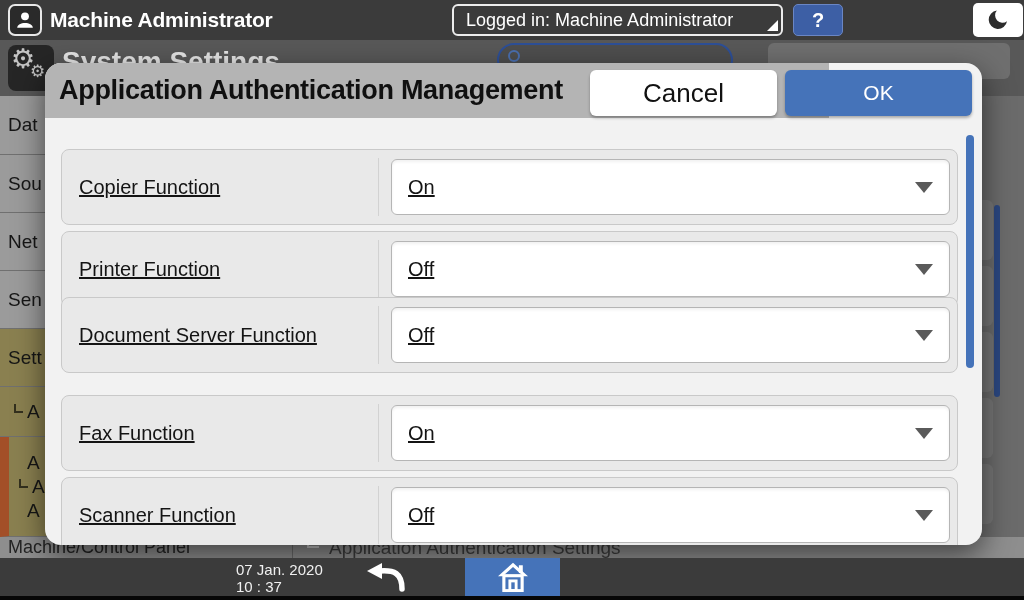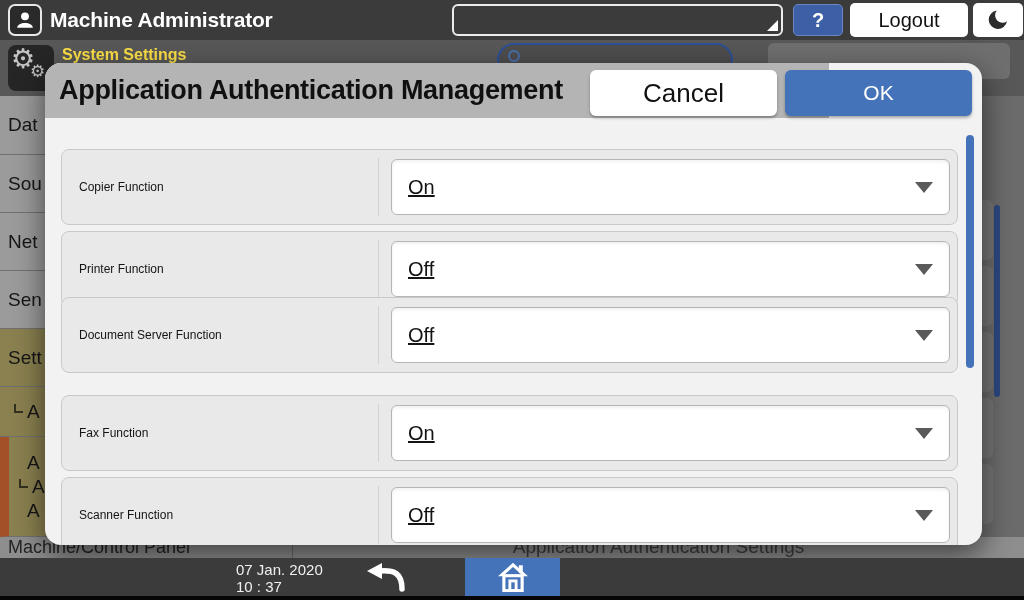--- a/index.html
+++ b/index.html
@@ -16,50 +16,50 @@
   #login-caret { right:3px; bottom:3px; width:0; height:0; border-left:11px solid transparent; border-bottom:11px solid #ffffff; }
   #help-btn { left:793px; top:4px; width:50px; height:32px; background:#3d5fa5; border:1px solid #6a86c4; border-radius:5px; color:#ffffff; font-size:20px; font-weight:700; text-align:center; line-height:30px; }
   #logout-btn { left:850px; top:3px; width:118px; height:34px; background:#ffffff; border-radius:5px; color:#111111; font-size:20px; text-align:center; line-height:34px; }
   #moon-btn { left:973px; top:3px; width:50px; height:34px; background:#ffffff; border-radius:5px; display:flex; align-items:center; justify-content:center; }
 
   
   #bg-topstrip { left:0; top:40px; width:1024px; height:56px; background:#585858; z-index:1; }
   #gear-btn { left:8px; top:45px; width:46px; height:46px; background:#262626; border-radius:8px; overflow:hidden; z-index:2; }
   .gear-big { position:absolute; left:3px; top:-2px; font-size:27px; color:#c4c4c4; }
   .gear-small { position:absolute; left:22px; top:16px; font-size:17px; color:#c4c4c4; }
-  #bg-page-title { left:62px; top:46px; color:#fde047; font-size:16px; font-weight:600; z-index:2; }
+  #bg-page-title { left:62px; top:46px; color:#e5e5e5; font-size:28px; font-weight:600; z-index:2; }
   #bg-search { left:497px; top:43px; width:236px; height:34px; background:#4e4e4e; border:2px solid #2d4f97; border-radius:17px; z-index:2; }
   #bg-search-icon { left:9px; top:5px; width:12px; height:12px; border:2px solid #4a6fb0; border-radius:50%; }
   #bg-right-btn { left:768px; top:43px; width:242px; height:36px; background:#6f6f6f; border-radius:6px; z-index:2; }
 
   #bg-sidebar { left:0; top:96px; width:292px; height:462px; background:#9b9b9b; border-right:1px solid #6f6f6f; z-index:2; }
   .side-item { position:absolute; left:0; width:292px; border-bottom:1px solid #707070; display:flex; align-items:center; padding-left:8px; font-size:19px; color:#161616; }
   .side-item.olive { background:#8a8050; }
   #side-active { position:absolute; left:0; top:341px; width:292px; height:100px; background:#8a8050; border-left:9px solid #a34f28; border-bottom:1px solid #707070; display:flex; flex-direction:column; justify-content:center; font-size:19px; color:#161616; line-height:24px; }
   #side-active .ln { padding-left:10px; display:flex; align-items:center; }
   #side-active .ln.plain { padding-left:18px; }
   .tree-elbow { display:inline-block; width:9px; height:9px; border-left:2px solid #33301e; border-bottom:2px solid #33301e; margin-right:4px; margin-top:-6px; }
   #side-bottom { position:absolute; left:0; top:441px; width:292px; height:21px; background:#8e8e8e; display:flex; align-items:center; padding-left:8px; font-size:18px; color:#242424; white-space:nowrap; overflow:visible; }
 
-  #bg-tree-row { left:293px; top:537px; width:731px; height:21px; background:#8e8e8e; display:flex; align-items:center; z-index:2;flex-direction:column; }
+  #bg-tree-row { left:293px; top:537px; width:731px; height:21px; background:#8e8e8e; display:flex; align-items:center; z-index:2; }
   #bg-tree-row .tree-elbow2 { display:inline-block; width:12px; height:8px; border-left:2px solid #c9c9c9; border-bottom:2px solid #c9c9c9; margin:-8px 10px 0 14px; }
   #bg-tree-label { font-size:19px; color:#3d3d3d; white-space:nowrap; }
 
   .bg-sliver { position:absolute; left:982px; width:11px; height:60px; background:#767676; border-radius:0 6px 6px 0; z-index:2; }
   #bg-scrollbar { left:994px; top:205px; width:6px; height:192px; background:#2b4780; border-radius:3px; z-index:3; }
 
   
   #modal { left:45px; top:63px; width:937px; height:482px; background:#f2f2f2; border-radius:16px; box-shadow:0 10px 30px rgba(0,0,0,0.55); overflow:hidden; z-index:20; }
   #modal-header { position:absolute; left:0; top:0; width:784px; height:55px; background:#b4b4b4; }
   #modal-title { position:absolute; left:14px; top:0; height:55px; line-height:55px; font-size:27px; font-weight:600; color:#101010; letter-spacing:-0.3px; }
   #cancel-btn { position:absolute; left:545px; top:7px; width:187px; height:46px; background:#ffffff; border-radius:6px; box-shadow:0 2px 3px rgba(0,0,0,0.3); text-align:center; line-height:46px; font-size:26px; color:#111111; }
   #ok-btn { position:absolute; left:740px; top:7px; width:187px; height:46px; background:#4573b9; border-radius:6px; box-shadow:0 2px 3px rgba(0,0,0,0.3); text-align:center; line-height:46px; font-size:21px; color:#ffffff; }
 
   .m-row { position:absolute; left:16px; width:897px; height:76px; background:#e9e9e9; border:1px solid #c9c9c9; border-radius:8px; }
-  .m-row .row-label { position:absolute; left:17px; top:0; height:74px; line-height:74px; font-size:12px; color:#141414; }
+  .m-row .row-label { position:absolute; left:17px; top:0; height:74px; line-height:74px; font-size:20px; color:#141414;text-decoration:underline; }
   .m-row .row-divider { position:absolute; left:316px; top:8px; width:1px; height:58px; background:#d2d2d2; }
   .dropdown { position:absolute; left:329px; top:9px; width:559px; height:56px; background:#ffffff; border:1px solid #b5b5b5; border-radius:6px; box-shadow:inset 0 2px 3px rgba(0,0,0,0.06); }
   .dropdown .dd-value { position:absolute; left:16px; top:0; height:54px; line-height:54px; font-size:20px; color:#141414;text-decoration:underline; }
   .dd-arrow { position:absolute; right:16px; top:22px; width:0; height:0; border-left:9px solid transparent; border-right:9px solid transparent; border-top:11px solid #5a5a5a; }
   #modal-scrollbar { position:absolute; left:921px; top:72px; width:8px; height:233px; background:#4573b9; border-radius:4px; }
 
   
   #taskbar { left:0; top:558px; width:1024px; height:42px; background:#3b3b3b; z-index:30; }
   #taskbar-blackstrip { position:absolute; left:0; bottom:0; width:1024px; height:4px; background:#060606; }
   #datetime { position:absolute; left:236px; top:3px; color:#f0f0f0; font-size:15px; line-height:17px; }
@@ -73,24 +73,24 @@
 
   <div id="topbar" class="abs">
     <div id="user-btn" class="abs">
       <svg width="22" height="22" viewBox="0 0 24 24">
         <circle cx="12" cy="8" r="4.3" fill="#ffffff"></circle>
         <path d="M3.5 20.5 C3.5 13.5 20.5 13.5 20.5 20.5 Z" fill="#ffffff"></path>
       </svg>
     </div>
     <div id="app-title" class="abs">Machine Administrator</div>
     <div id="login-box" class="abs">
+      <span>Logged in: Machine Administrator</span>
       <div id="login-caret" class="abs"></div>
     </div>
     <div id="help-btn" class="abs">?</div>
-    <div id="logout-btn" class="abs">Logout</div>
     <div id="moon-btn" class="abs">
       <svg width="24" height="24" viewBox="0 0 24 24">
         <path d="M21 13.2 A9.2 9.2 0 1 1 10.8 2.6 A7.4 7.4 0 0 0 21 13.2 Z" fill="#2c2c2c"></path>
       </svg>
     </div>
   </div>
 
   <div id="bg-topstrip" class="abs"></div>
   <div id="gear-btn" class="abs">
     <span class="gear-big">⚙</span>

